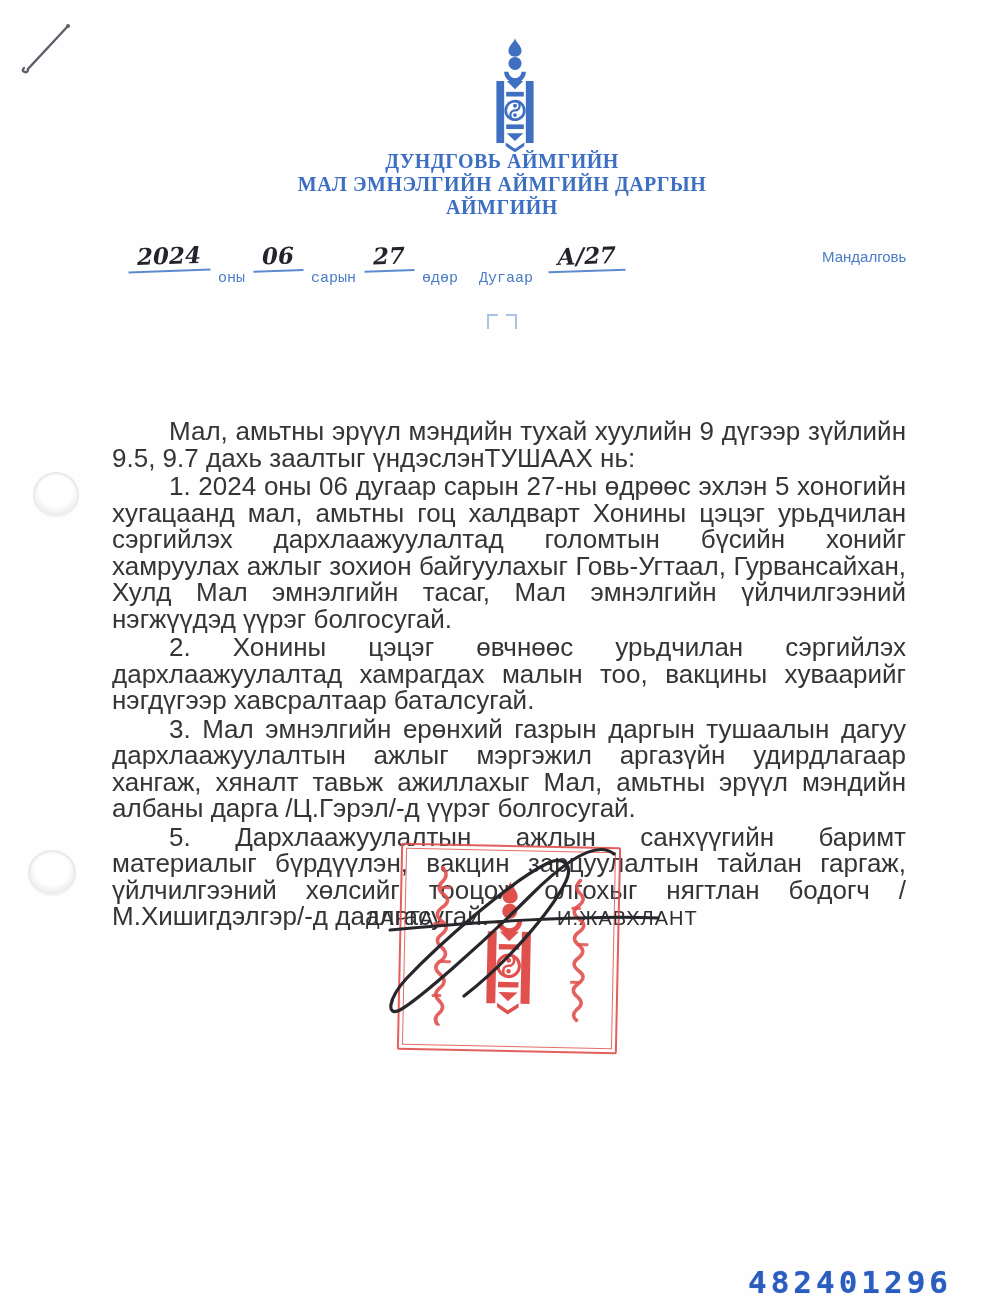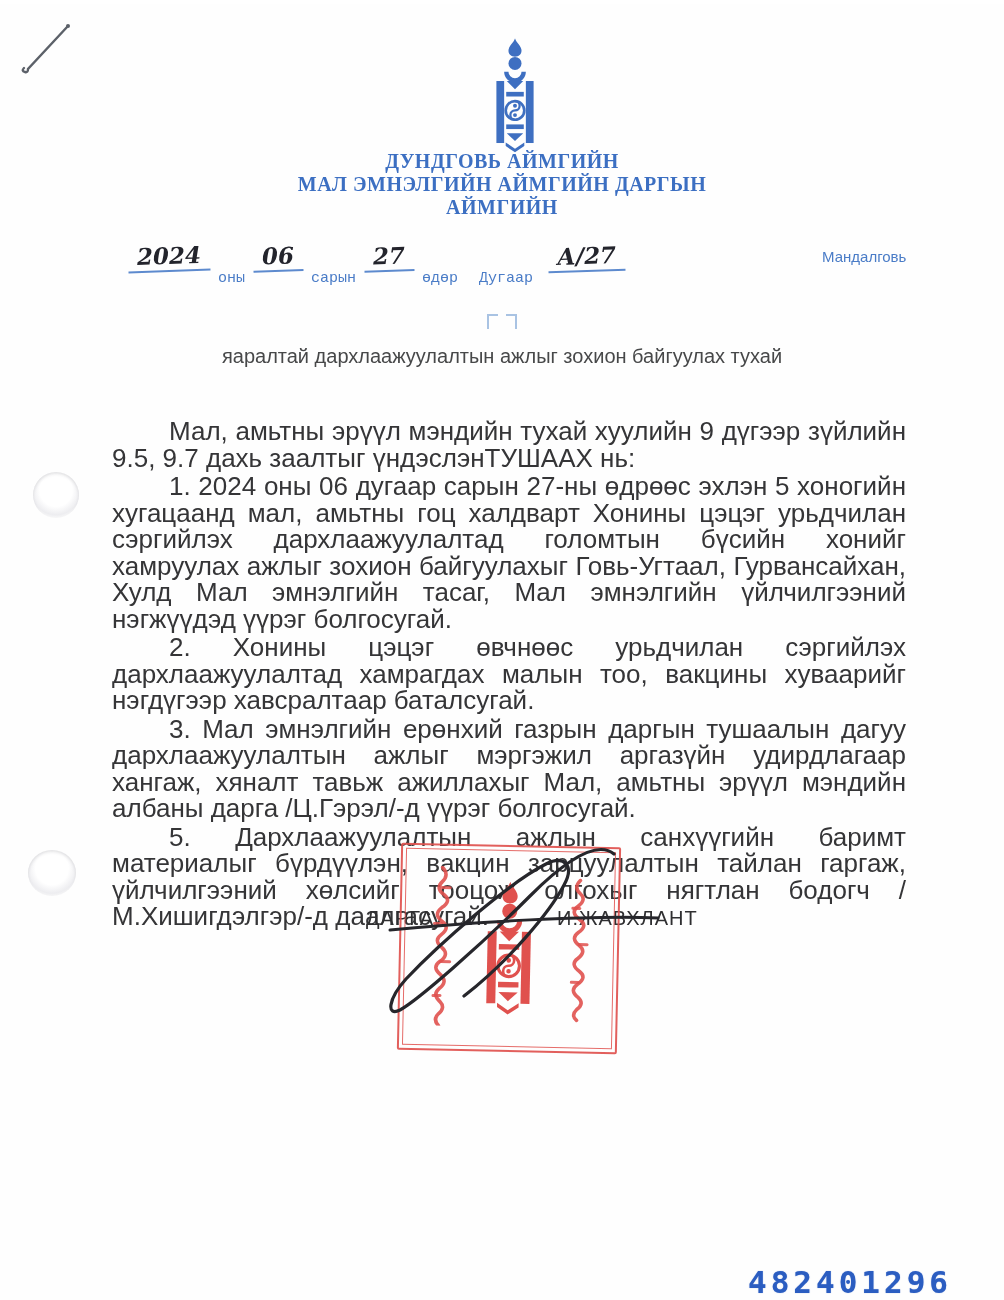--- a/index.html
+++ b/index.html
@@ -122,21 +122,20 @@
     </div>
     <div class="dl-num">
       <span class="dl-label">Дугаар</span>
       <span class="hand">А/27</span>
     </div>
     <div class="dl-place">Мандалговь</div>
   </div>
 
   <div class="title">
     <div><span class="corner l"></span><span class="corner r"></span></div>
-    <div>яаралтай дархлаажуулалтын ажлыг зохион байгуулах тухай</div>
   </div>
 
   <div class="body">
     <p>Мал, амьтны эрүүл мэндийн тухай хуулийн 9 дүгээр зүйлийн 9.5, 9.7 дахь заалтыг үндэслэнТУШААХ нь:</p>
     <p>1. 2024 оны 06 дугаар сарын 27-ны өдрөөс эхлэн 5  хоногийн хугацаанд мал, амьтны гоц халдварт Хонины цэцэг урьдчилан сэргийлэх дархлаажуулалтад голомтын бүсийн хонийг хамруулах ажлыг  зохион байгуулахыг Говь-Угтаал, Гурвансайхан, Хулд Мал эмнэлгийн тасаг, Мал эмнэлгийн үйлчилгээний нэгжүүдэд үүрэг болгосугай.</p>
     <p>2. Хонины цэцэг өвчнөөс урьдчилан сэргийлэх дархлаажуулалтад хамрагдах малын тоо, вакцины хуваарийг нэгдүгээр хавсралтаар баталсугай.</p>
     <p>3. Мал эмнэлгийн ерөнхий газрын даргын тушаалын дагуу дархлаажуулалтын ажлыг мэргэжил аргазүйн удирдлагаар хангаж, хяналт тавьж ажиллахыг Мал, амьтны эрүүл мэндийн албаны дарга /Ц.Гэрэл/-д үүрэг болгосугай.</p>
     <p>5. Дархлаажуулалтын ажлын санхүүгийн баримт материалыг бүрдүүлэн, вакцин зарцуулалтын тайлан гаргаж, үйлчилгээний хөлсийг тооцож олгохыг нягтлан бодогч /М.Хишигдэлгэр/-д даалгасугай.</p>
   </div>
 

